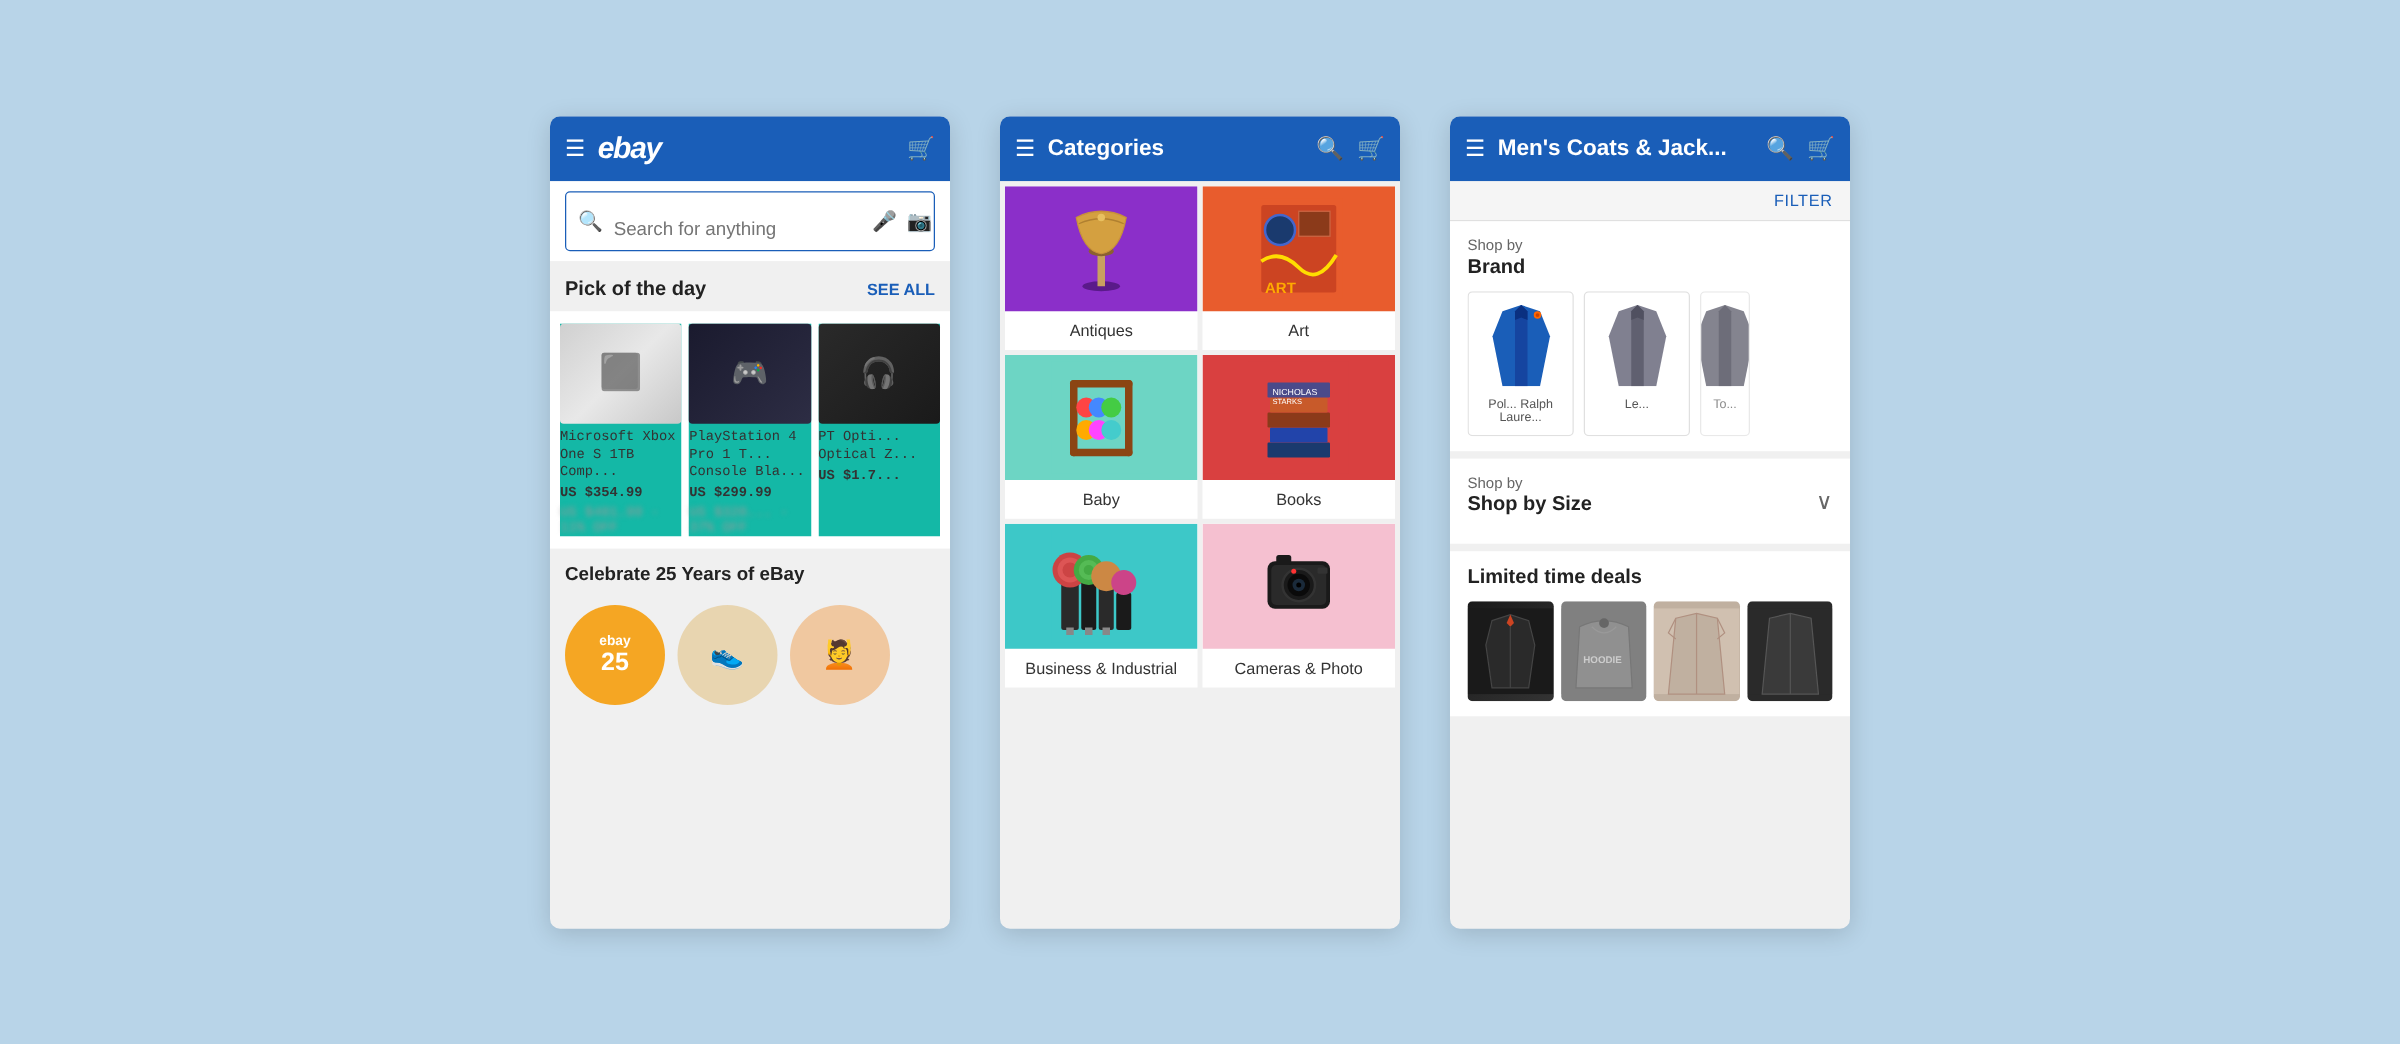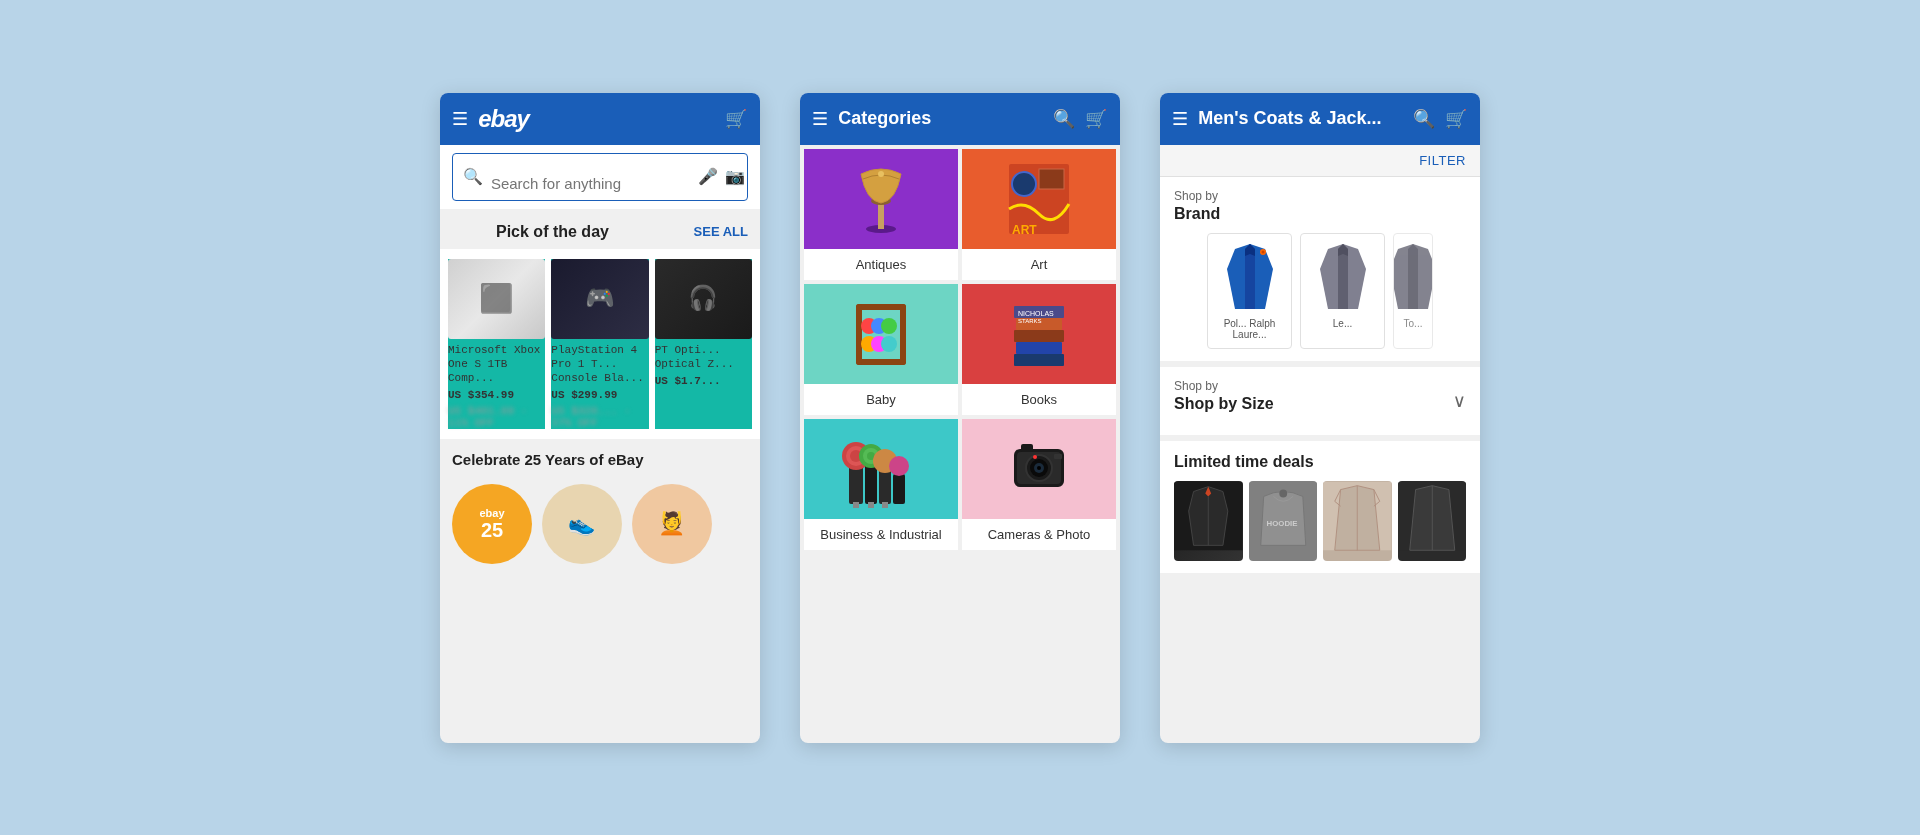--- a/index.html
+++ b/index.html
@@ -82,21 +82,20 @@
       display: flex;
       justify-content: space-between;
       align-items: center;
       padding: 14px 12px 8px;
       background: #f0f0f0;
     }
     .section-title {
       font-size: 16px;
       font-weight: bold;
       color: #222;
-      margin-left: 44px;
     }
     .see-all {
       font-size: 13px;
       color: #1a5eb8;
       font-weight: bold;
       cursor: pointer;
     }
 
     .products-row {
       display: flex;
@@ -272,21 +271,20 @@
       font-size: 16px;
       font-weight: bold;
       color: #222;
       margin-bottom: 10px;
     }
 
     .brand-cards {
       display: flex;
       gap: 8px;
       overflow: hidden;
-      justify-content: center;
     }
     .brand-card {
       width: 85px;
       border: 1px solid #e0e0e0;
       border-radius: 4px;
       padding: 8px 4px;
       display: flex;
       flex-direction: column;
       align-items: center;
       gap: 6px;
@@ -333,20 +331,21 @@
       gap: 6px;
       overflow: hidden;
     }
     .deal-item {
       width: 80px;
       height: 80px;
       background: #e0e0e0;
       border-radius: 4px;
       overflow: hidden;
       display: flex;
+      align-items: center;
       justify-content: center;
     }
     .deal-jacket {
       background: linear-gradient(135deg, #1a1a1a 0%, #333 100%);
       font-size: 28px;
     }
     .deal-hoodie {
       background: #808080;
       font-size: 28px;
     }

